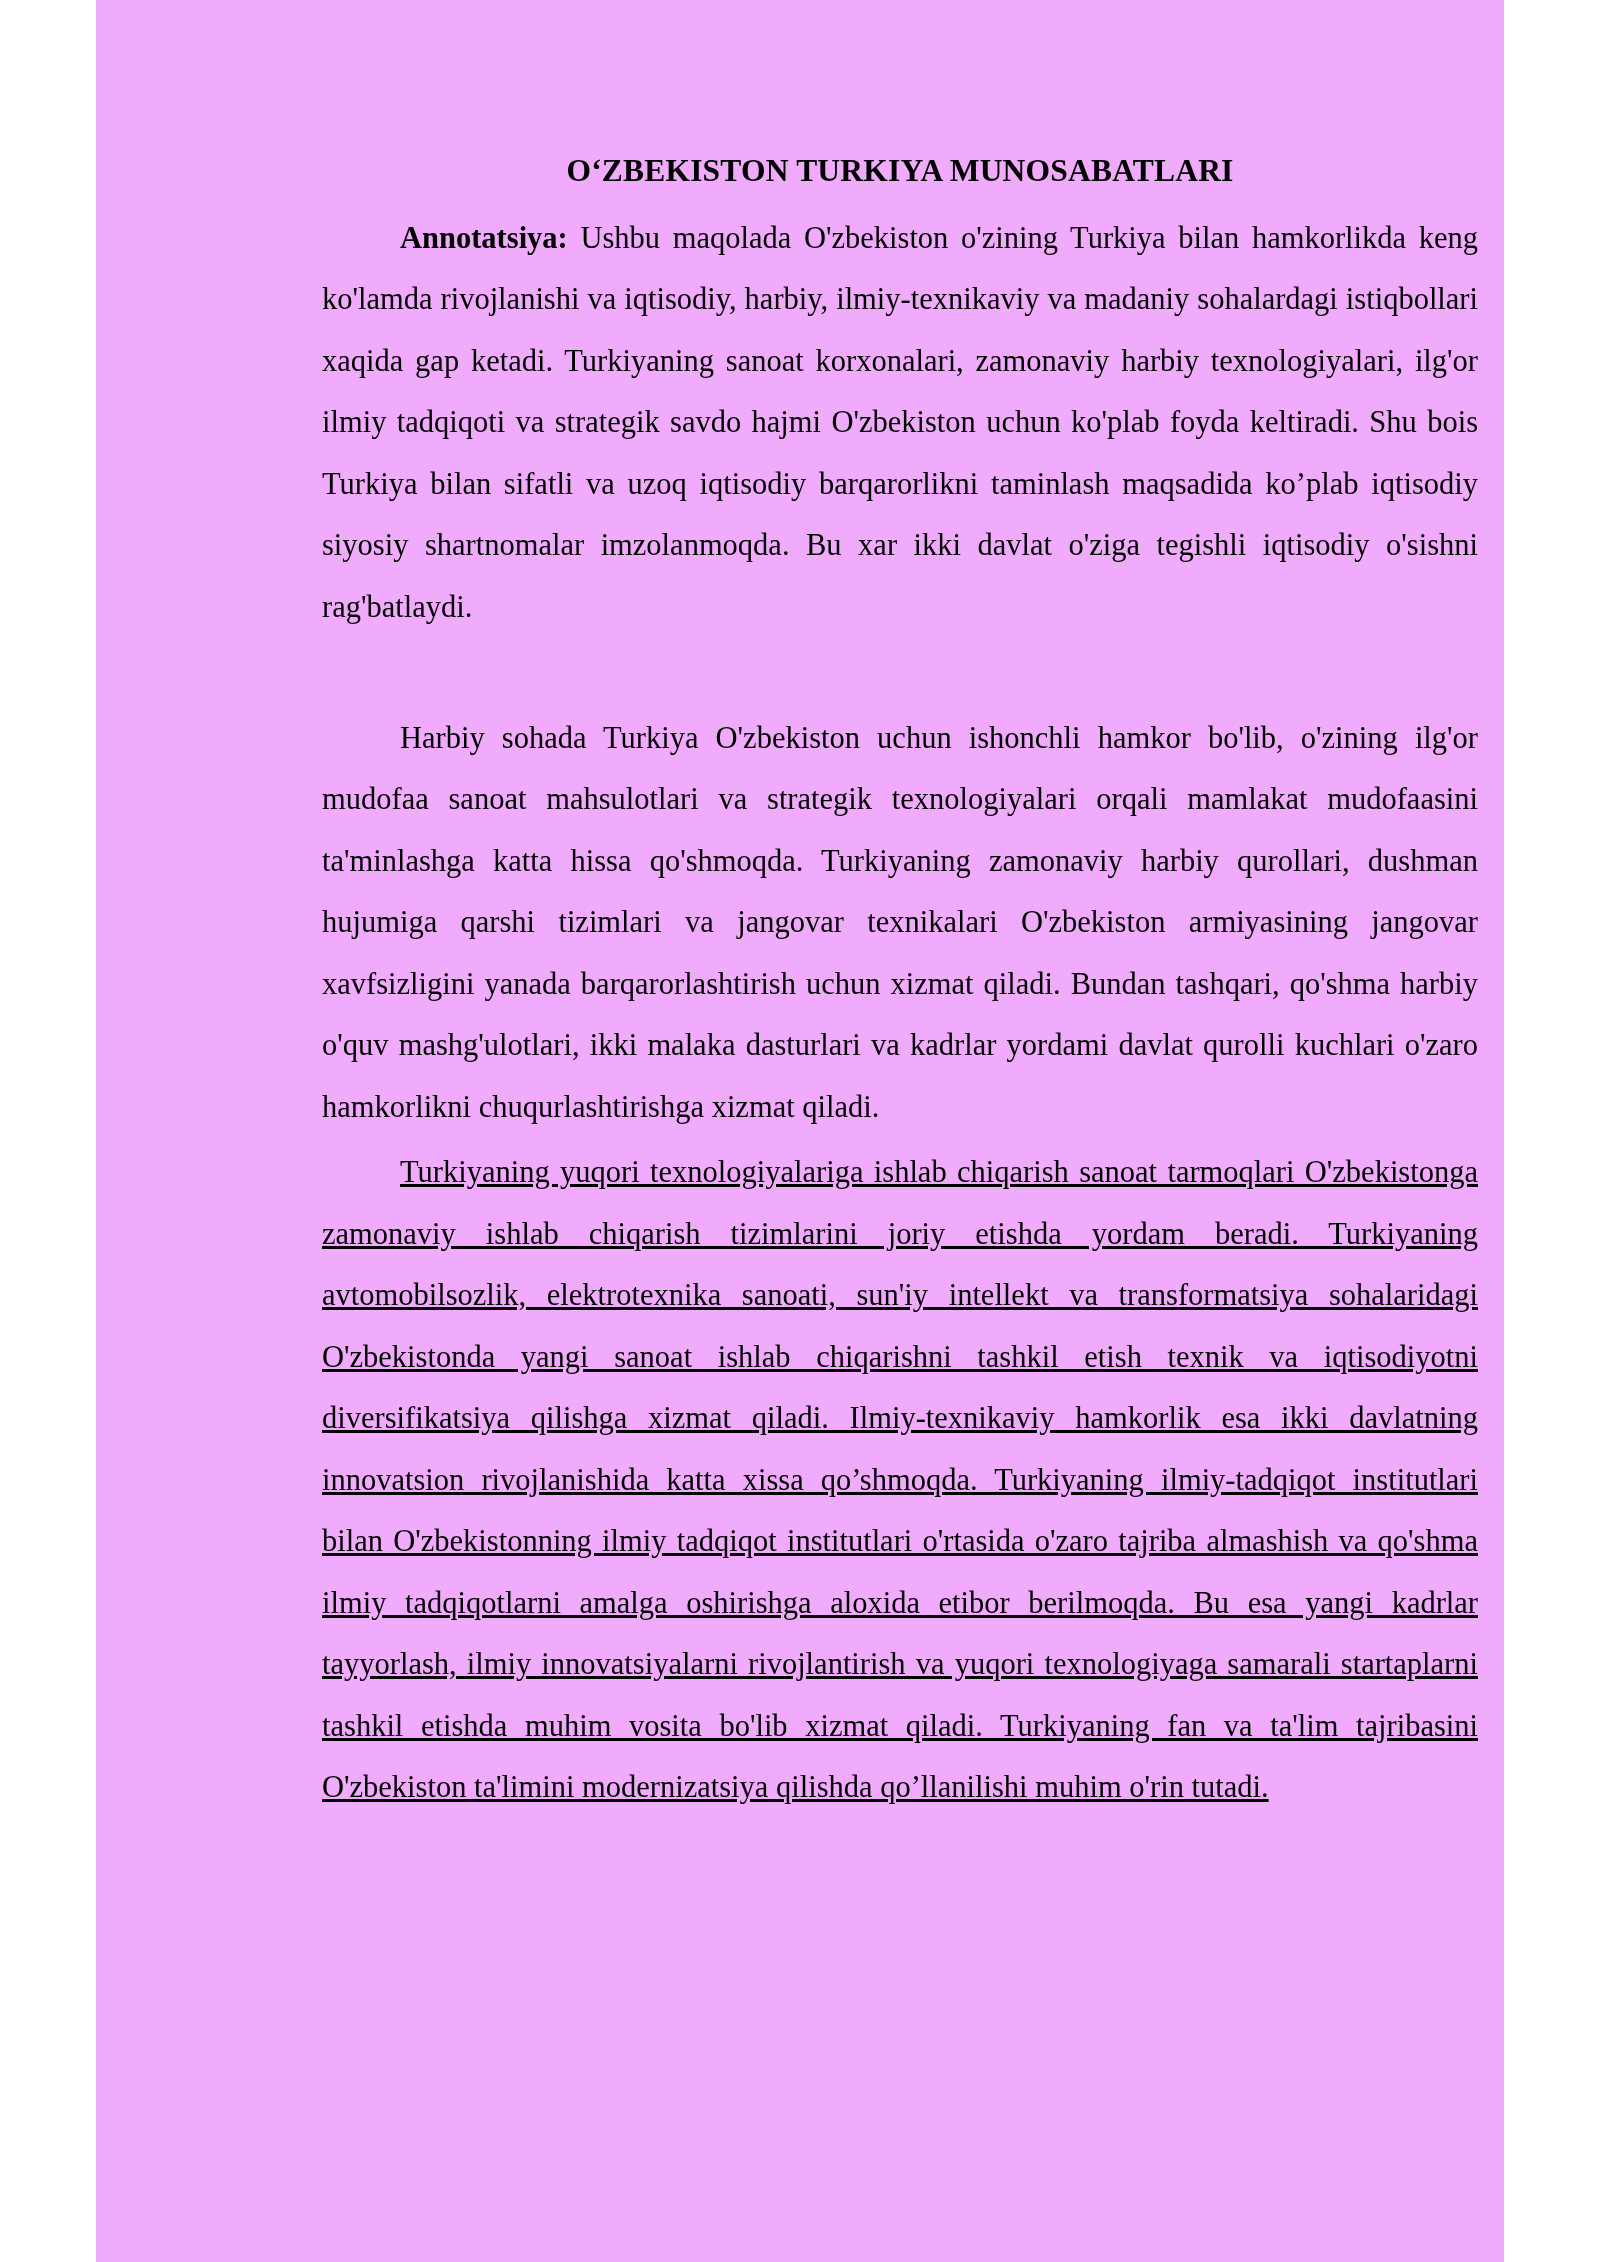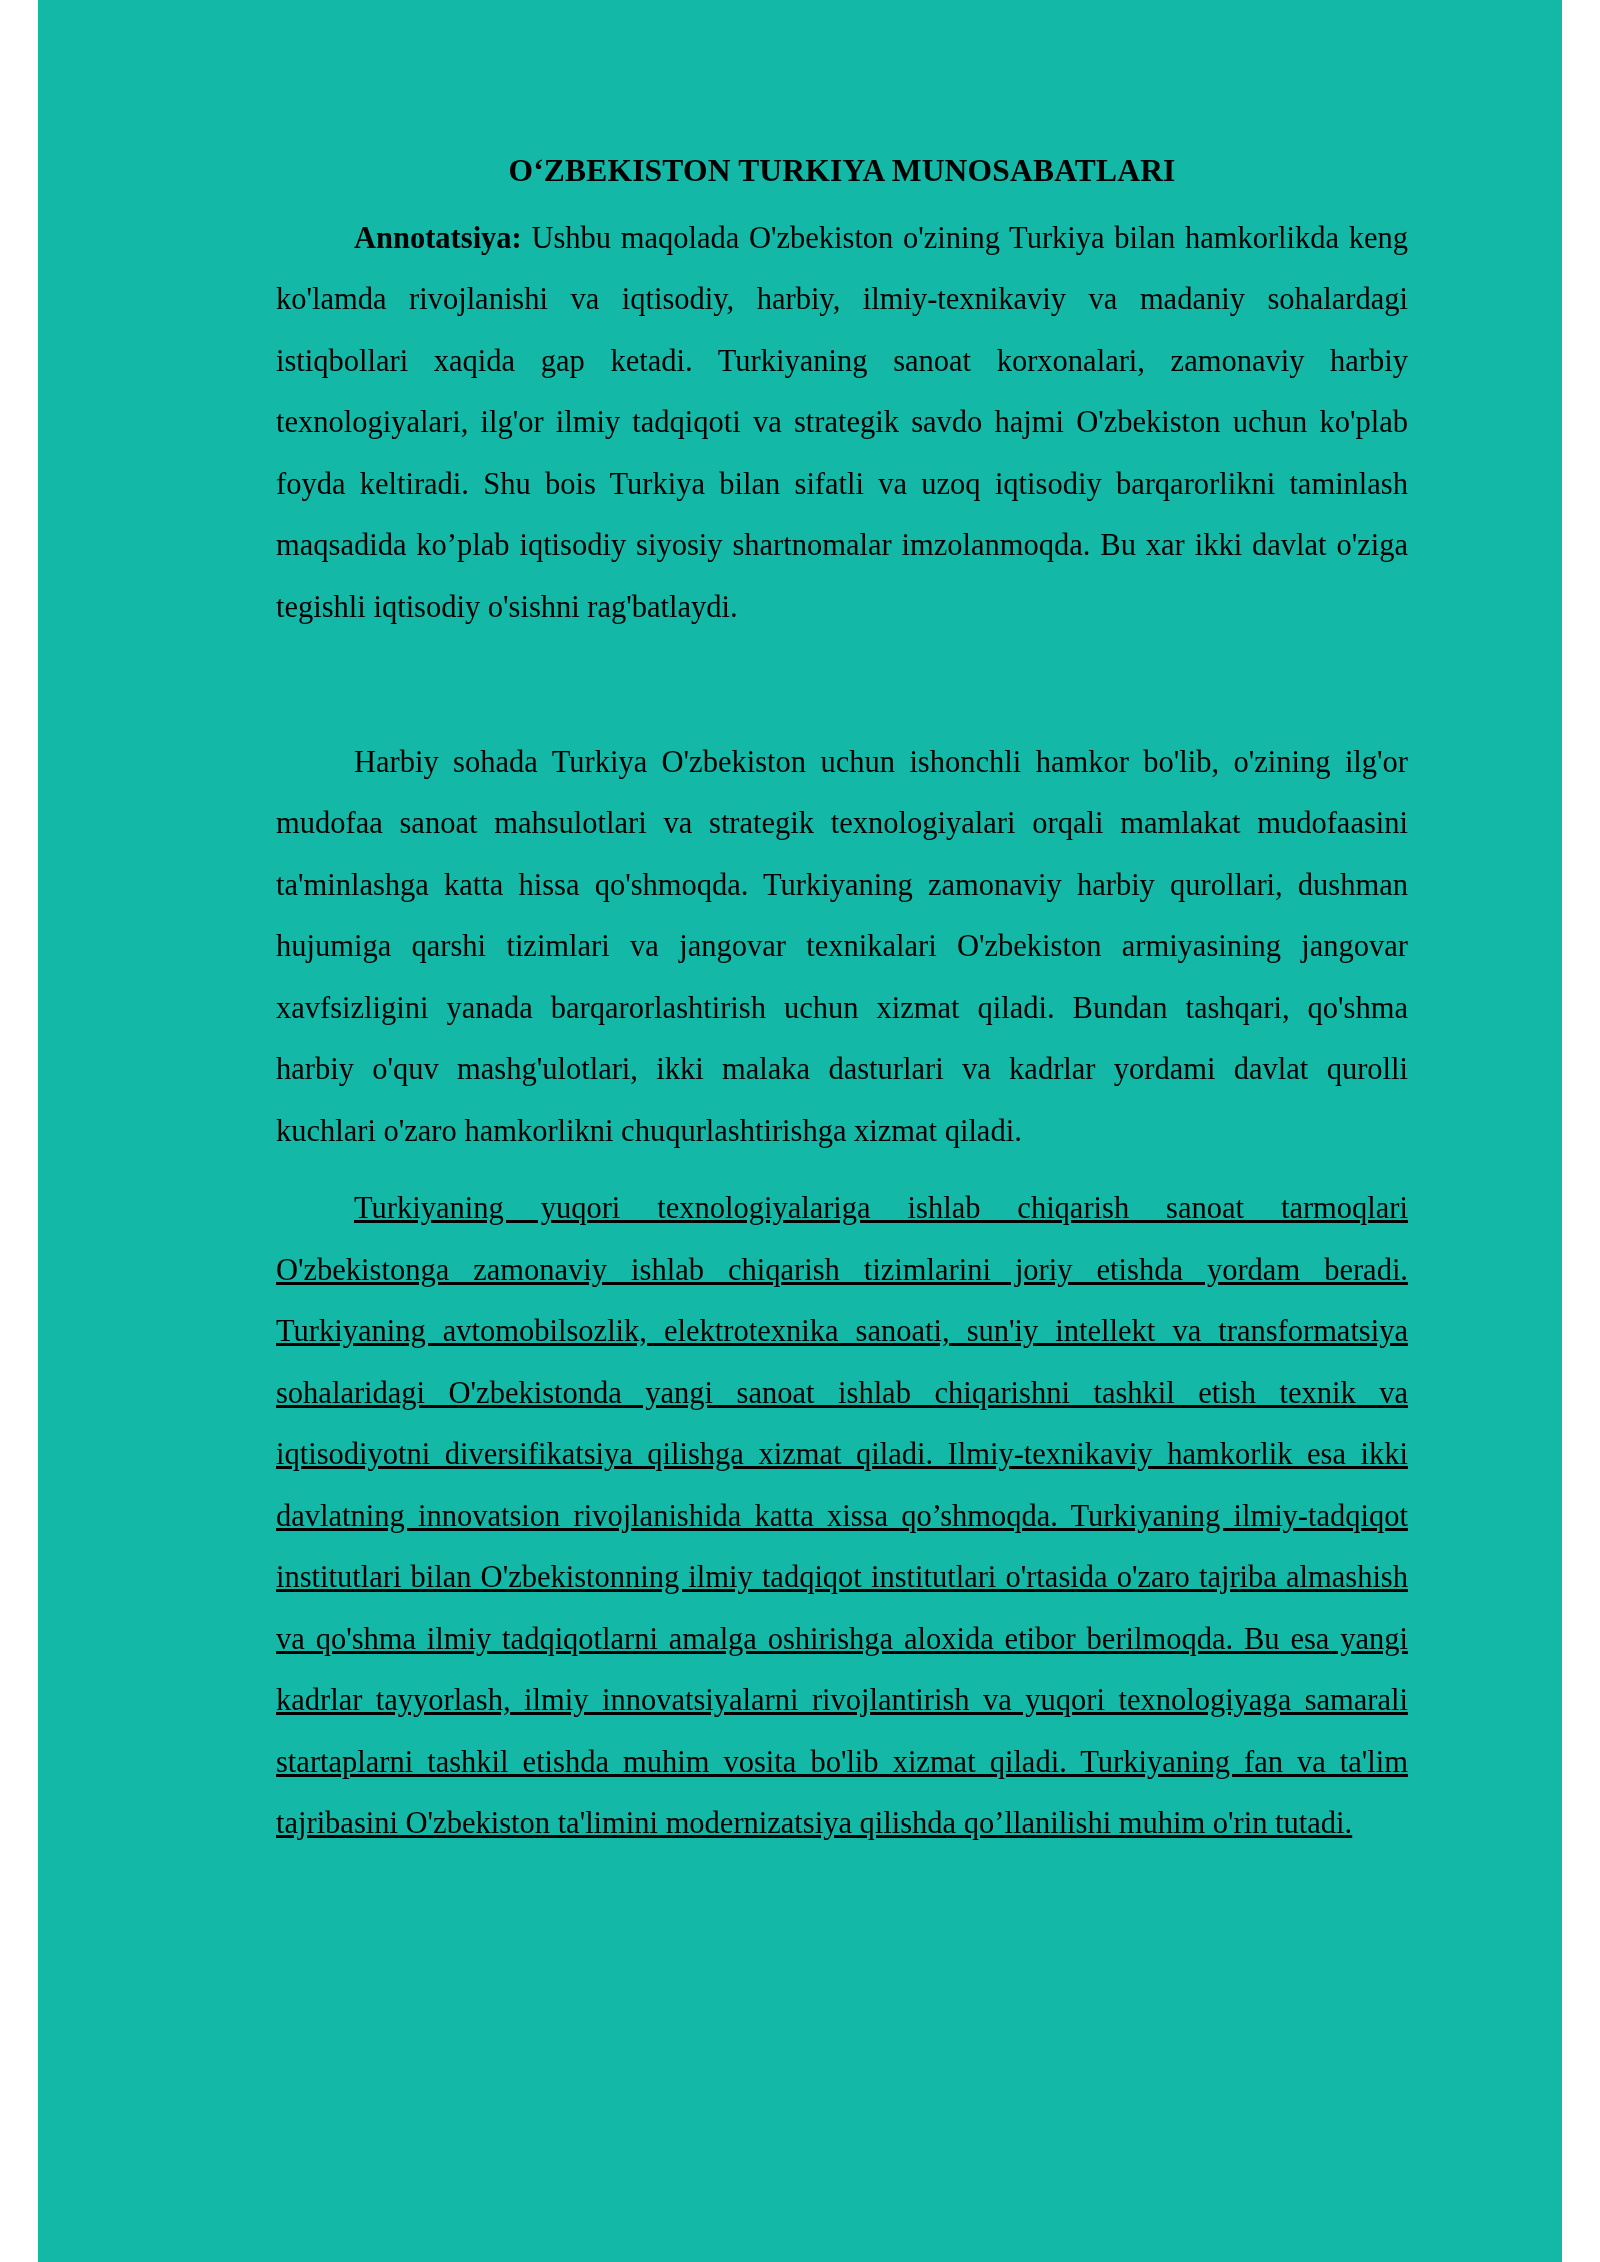--- a/index.html
+++ b/index.html
@@ -5,24 +5,24 @@
   html, body {
     margin: 0;
     padding: 0;
     background: #ffffff;
   }
   body {
     font-family: "Liberation Serif", "DejaVu Serif", serif;
     color: #000000;
   }
   .page {
-    width: 1524px;
+    width: 1408px;
     height: 2262px;
     box-sizing: border-box;
-    background: #14b8a6;
+    background: #f0abfc;
     position: relative;
     margin: 0 auto;
     overflow: hidden;
   }
   .content {
     position: absolute;
     left: 222px;
     top: 150px;
     width: 1164px;
   }
@@ -33,21 +33,21 @@
     line-height: 1.33;
     letter-spacing: 0.2px;
     margin: 0 0 16px 0;
     white-space: nowrap;
   }
   .para {
     text-align: justify;
     text-justify: inter-word;
     font-size: 30.5px;
     line-height: 61.5px;
-    margin: 16px;
+    margin: 4px;
     hyphens: none;
   }
   .para .indent {
     display: inline-block;
     width: 78px;
   }
   .para-lead {
     font-weight: bold;
   }
   .spacer-line {

